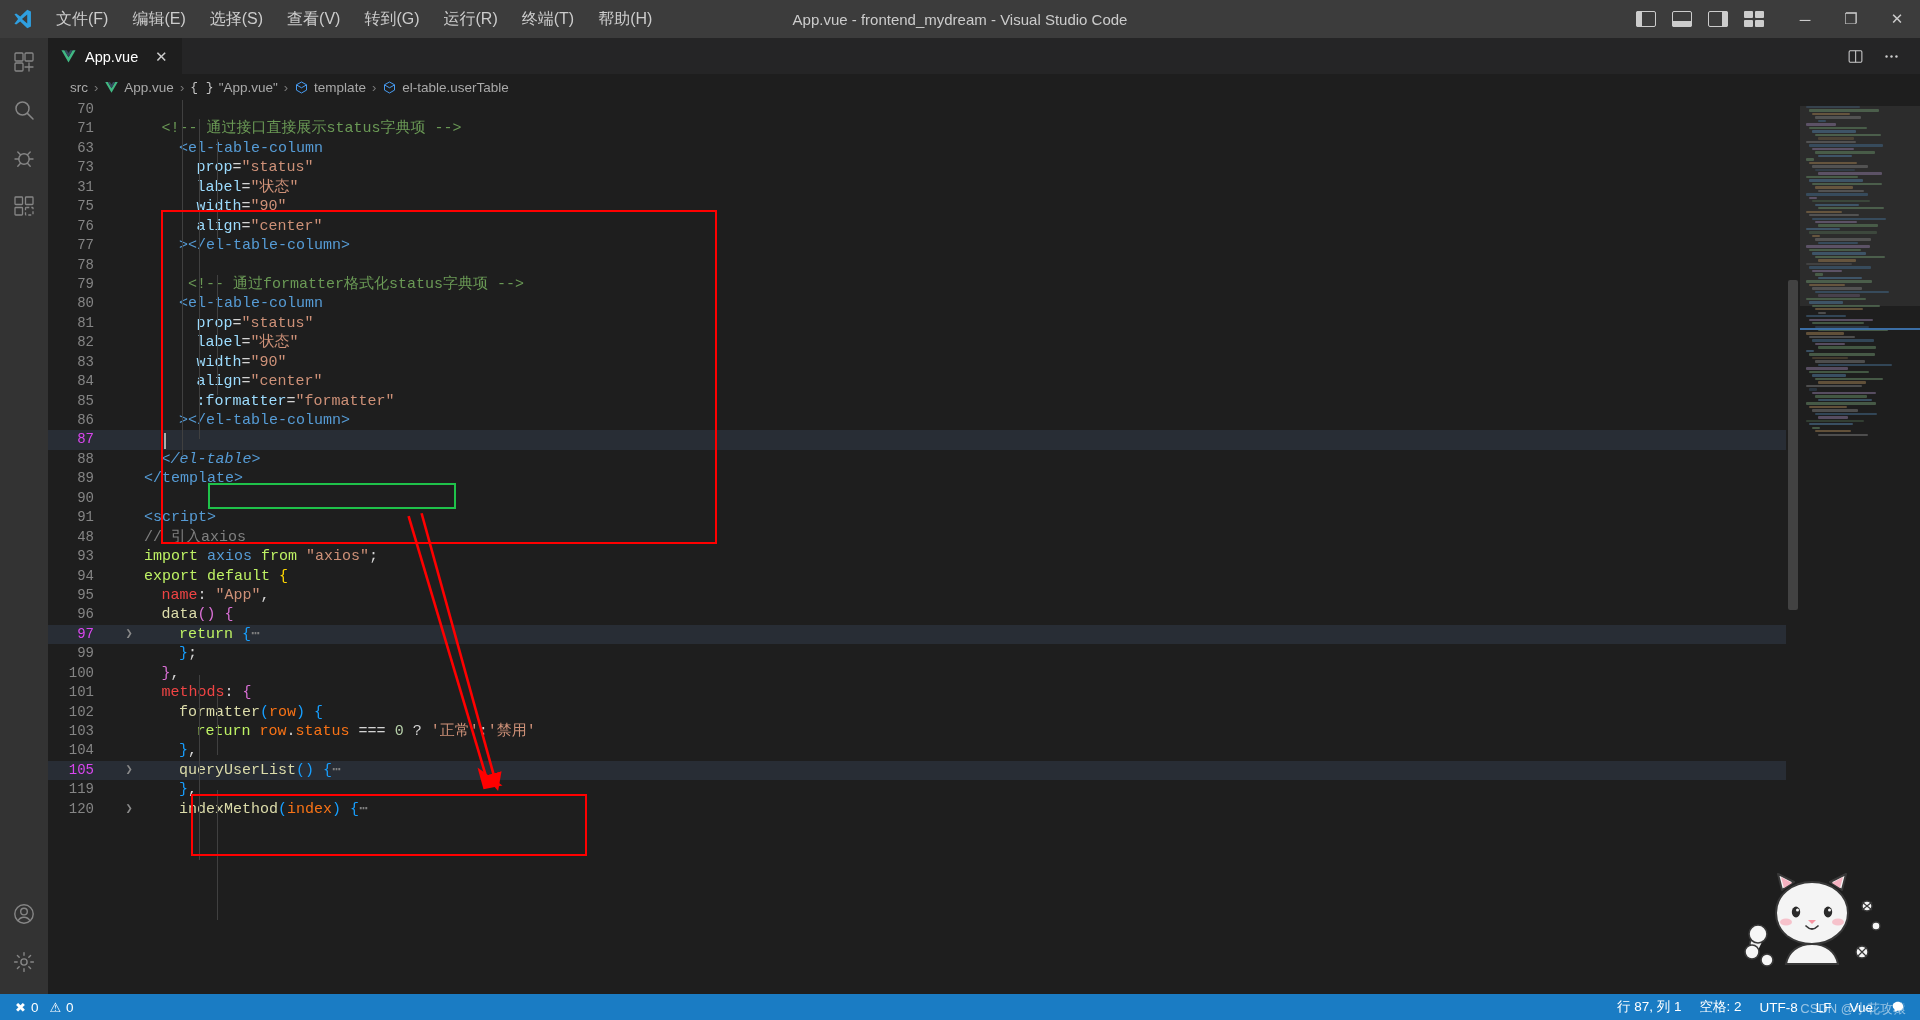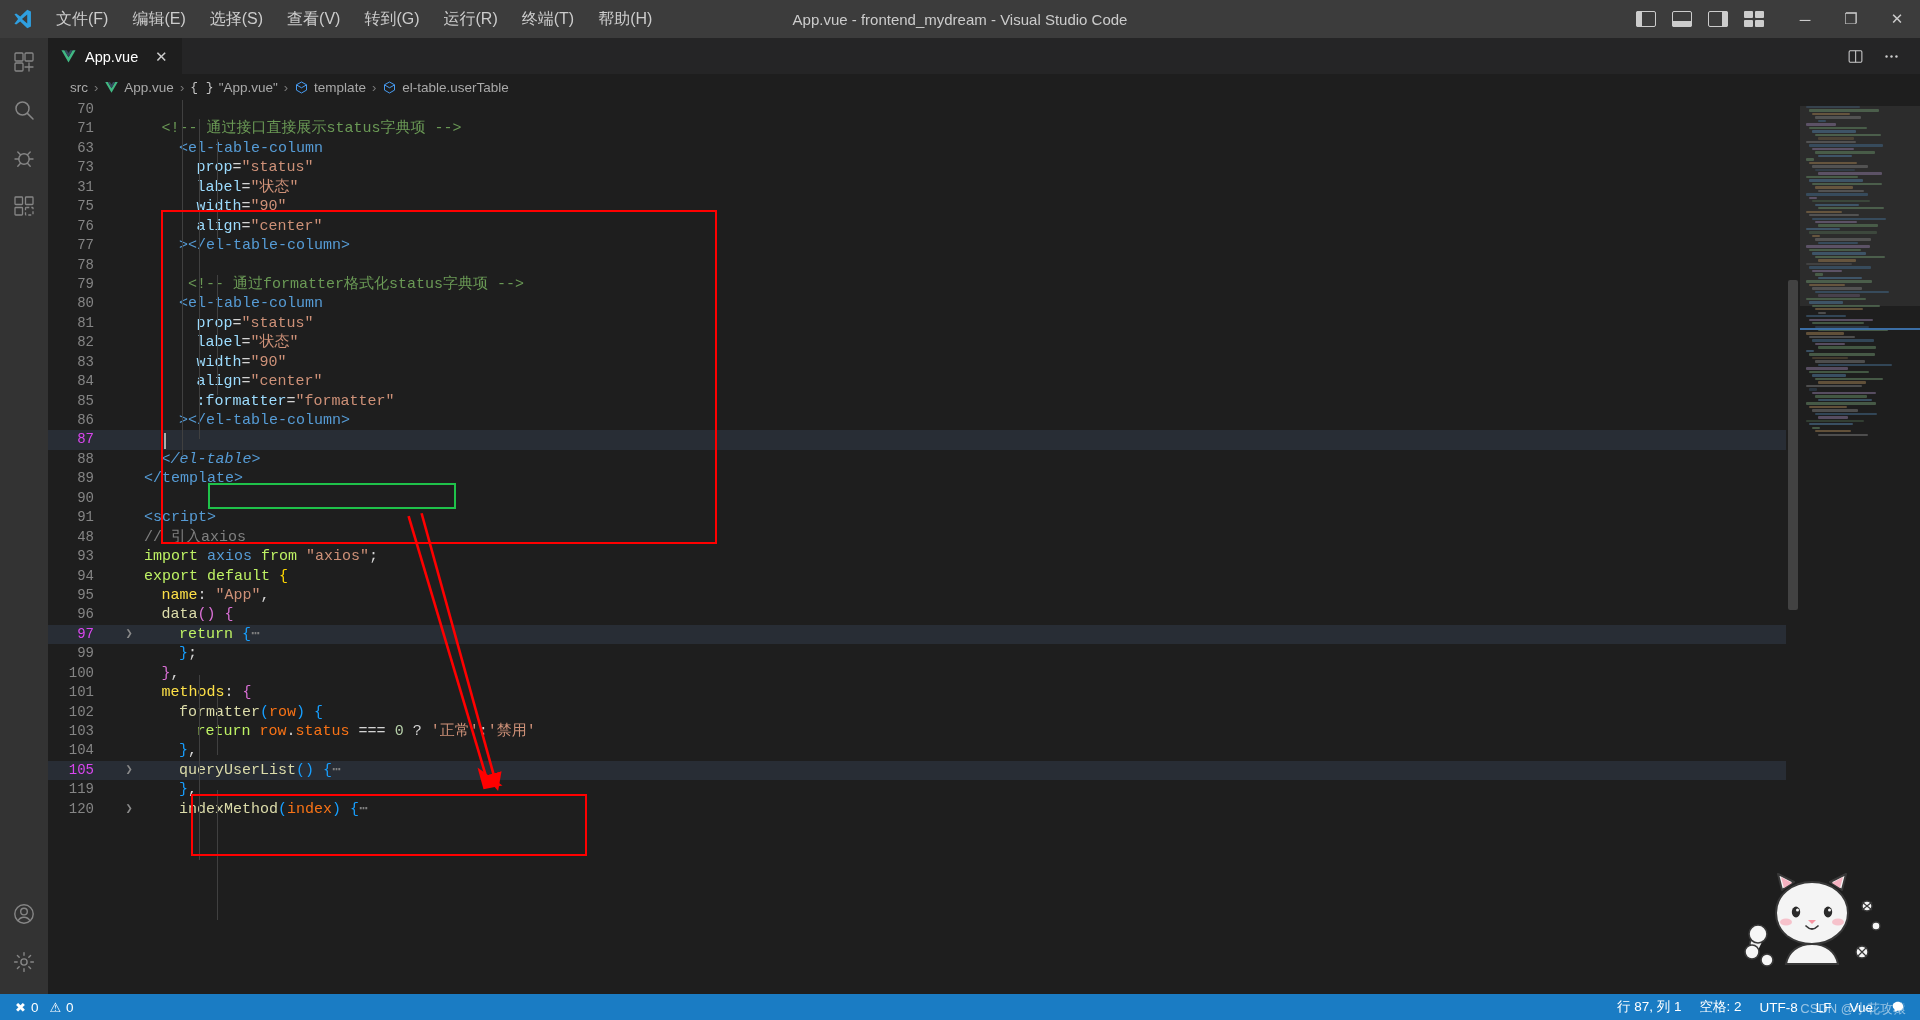--- a/index.html
+++ b/index.html
@@ -102,21 +102,21 @@
   .t-kw    { color: #bef264; }
   .t-fn    { color: #dcdcaa; }
   .t-var   { color: #f97316; }
   .t-num   { color: #b5cea8; }
   .t-op    { color: #d4d4d4; }
   .t-punc  { color: #d4d4d4; }
   .t-br1   { color: #ffd700; }
   .t-br2   { color: #da70d6; }
   .t-br3   { color: #179fff; }
   .t-plain { color: #d4d4d4; }
-  .t-prop  { color: #fde047; }
+  .t-prop  { color: #ef4444; }
   .t-cmt-code { color: #808080; }
 
   .indent-guide {
     position: absolute; top: 0; bottom: 0; width: 1px; background: #404040;
   }
 
   .cursor-caret {
     position: absolute; width: 2px; background: #aeafad;
   }
 

